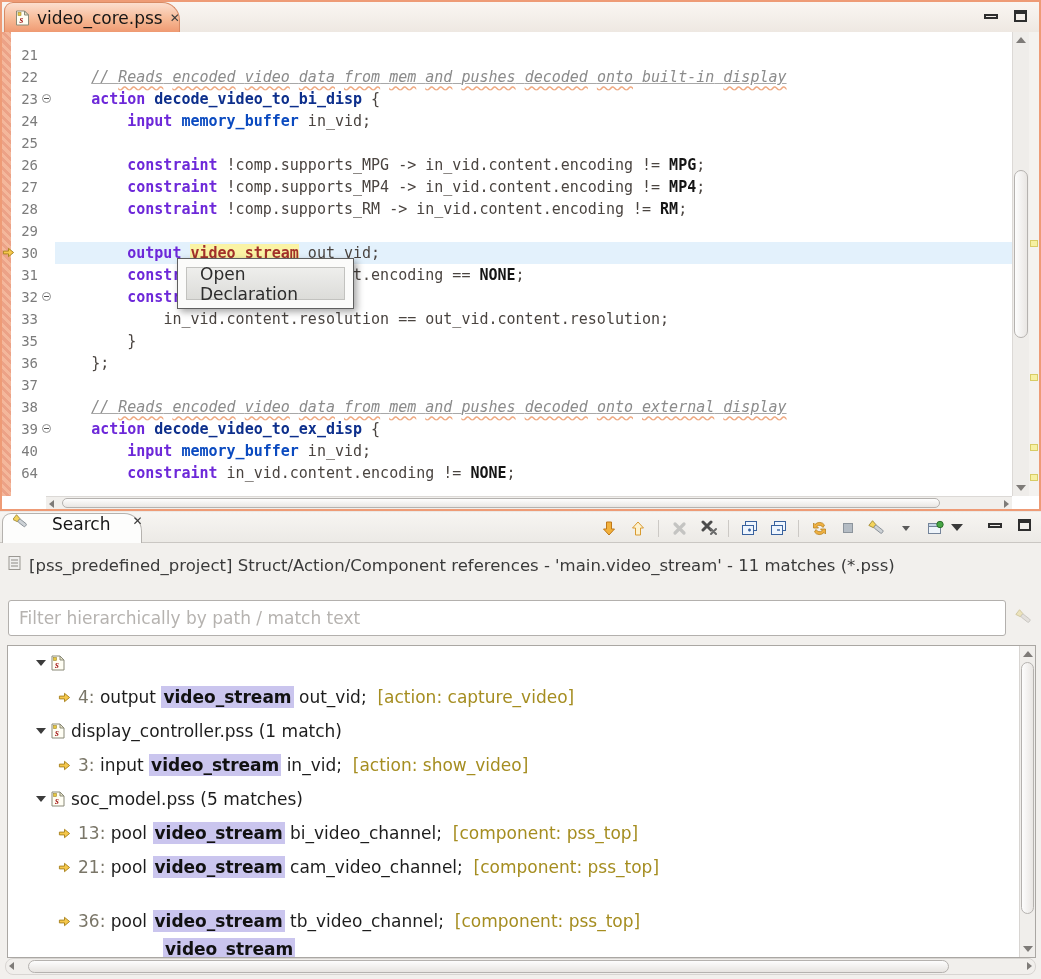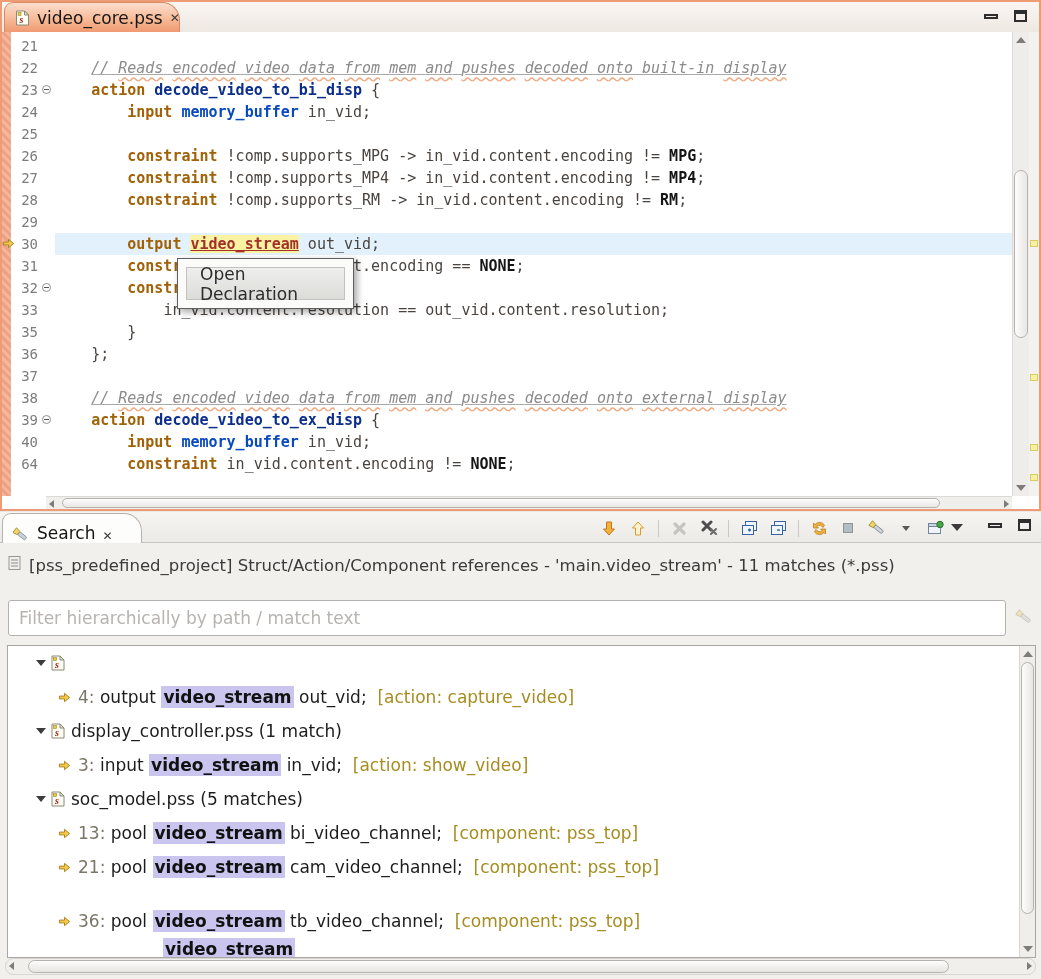--- a/index.html
+++ b/index.html
@@ -20,35 +20,35 @@
   .tab-close { font-size:12px; color:#3a3a3a; font-weight:bold; cursor:default; }
   .winbtns { position:absolute; top:8px; display:flex; gap:16px; }
   .ed-winbtns { right:12px; }
   .icon-min { width:14px; height:5px; border:2px solid #2e2e2e; margin-top:4px; }
   .icon-max { width:13px; height:12px; border:2px solid #2e2e2e; border-top-width:4px; }
 
   .ed-body { position:absolute; left:0; top:30px; right:0; bottom:0; background:#fff; overflow:hidden; }
   .hatch { position:absolute; left:0; top:0; bottom:13px; width:9px;
            background:repeating-linear-gradient(45deg,#f4b79b 0 3px,#eca287 3px 6px); }
   .code-lines { position:absolute; left:0; top:0; right:27px; bottom:13px;
-                overflow:hidden; padding-top:3px; }
+                overflow:hidden; padding-top:12px; }
   .crow { display:flex; height:22px; align-items:stretch; }
   .g-mark { width:9px; position:relative; }
   .g-mark svg { position:absolute; left:0; top:4px; }
   .g-num { width:30px; text-align:right; padding-right:3px; color:#7c7c7c;
            font:14px/22px "DejaVu Sans Mono", monospace; }
   .g-fold { width:14px; position:relative; }
   .foldc { position:absolute; left:1px; top:6px; width:9px; height:9px;
            border:1px solid #8f8f8f; border-radius:50%; background:#fff; }
   .foldc::after { content:""; position:absolute; left:1px; right:1px; top:3px;
                   height:1px; background:#555; }
   .g-code { flex:1; white-space:pre; font:15px/22px "DejaVu Sans Mono", monospace;
             color:#4a4440; }
   .crow.cur .g-code { background:#e3f1fc; }
-  .ckw { color:#a16207; font-weight:bold; }
+  .ckw { color:#6d28d9; font-weight:bold; }
   .cty { color:#0a4ac0; font-weight:bold; }
   .can { color:#0d2f8c; font-weight:bold; }
   .cen { color:#151515; font-weight:bold; }
   .ctx { color:#4a4440; }
   .ccm { color:#8b8b8b; font-style:italic; text-decoration:underline;
          text-decoration-color:#a8a8a8; }
   .cwv { text-decoration:underline wavy #efa981; text-underline-offset:3px; }
   .clk { color:#a3312a; background:#faf3a4; text-decoration:underline; font-weight:bold; }
 
   
@@ -83,22 +83,22 @@
   .ctx-item.sel { background:linear-gradient(#eeeeec,#dcdcd9); border:1px solid #c2c2bf; }
 
   
   .search-panel { position:absolute; left:0; top:512px; width:1041px; height:467px;
                   background:#f2f0ed; }
   .sv-tabbar { position:relative; height:31px;
                background:linear-gradient(#f7f5f2,#eceae6);
                border-bottom:1px solid #cac7c3; }
   .sv-tab { position:absolute; left:2px; top:1px; height:30px; width:140px;
             background:#fdfdfc; border:1px solid #b5b2ae; border-bottom:none;
-            border-radius:9px 18px 0 0; display:flex; align-items:flex-end;
-            padding:0 10px; gap:7px; }
+            border-radius:9px 18px 0 0; display:flex; align-items:flex-start;
+            padding:0 10px; gap:22px; }
   .sv-tab .tlabel { font-size:17px; color:#161616; }
   .sv-toolbar { position:absolute; left:600px; top:4px; height:24px;
                 display:flex; align-items:center; gap:11px; }
   .tb-div { width:1px; height:17px; background:#ccc9c5; }
   .tb-icon { width:18px; height:18px; display:flex; align-items:center;
              justify-content:center; }
   .view-caret { position:absolute; right:78px; top:12px; width:0; height:0;
                 border:6px solid transparent; border-top:7px solid #3a3a3a; }
   .sv-winbtns { right:10px; top:7px; }
 

